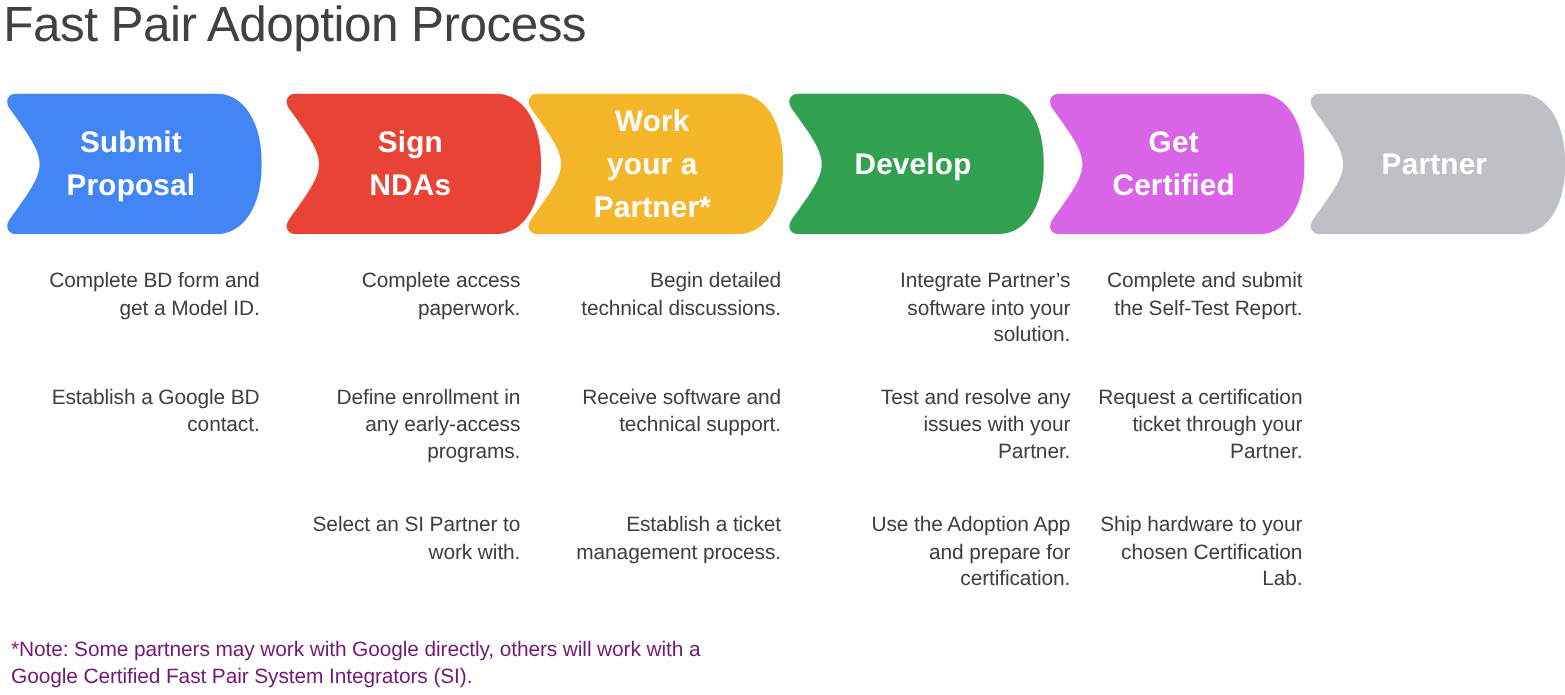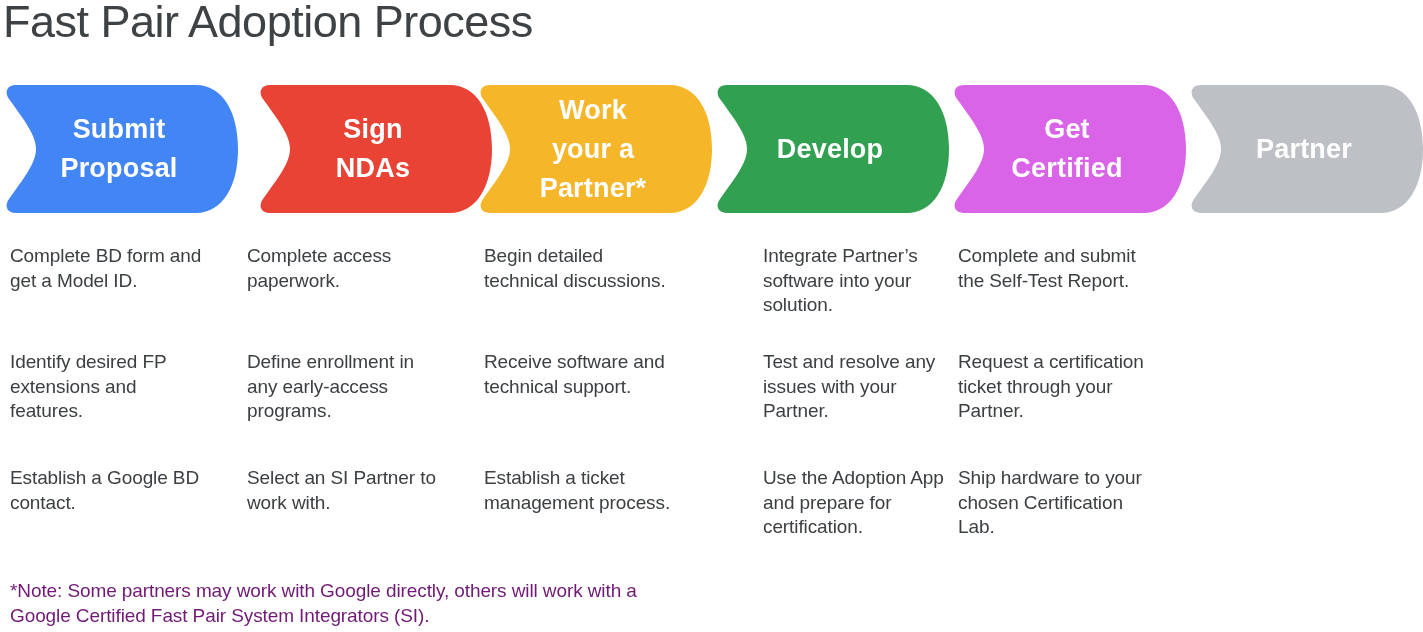--- a/index.html
+++ b/index.html
@@ -20,21 +20,21 @@
   .stages { position: absolute; top: 85px; left: 0; width: 1423px; height: 128px; }
   .stage { position: absolute; top: 0; width: 238px; height: 128px; }
   .stage svg { position: absolute; top: 0; left: 0; display: block; }
   .stage-label {
     position: absolute; inset: 0; display: flex;
     align-items: center; justify-content: center; text-align: center;
     color: #ffffff; font-size: 27px; line-height: 39px; font-weight: 700;
     white-space: pre-line; letter-spacing: 0.2px;
   }
 
-  .taskcol { position: absolute; top: 244px; width: 226px; }
+  .taskcol { position: absolute; top: 244px; width: 226px; text-align: right; }
   .task {
     font-size: 19px; line-height: 24.5px; color: #3c4043;
     white-space: pre-line; letter-spacing: -0.1px;
   }
   .task.t1 { height: 106px; }
   .task.t2 { height: 116px; }
 
   .note {
     position: absolute; top: 578px; left: 10px; width: 760px;
     font-size: 19px; line-height: 25px; color: #701a75;
@@ -95,23 +95,20 @@
         <path d="M 16 0 H 196 C 222 0, 238 26, 238 64 C 238 102, 222 128, 196 128 H 16 C 7 128, 4 121, 9 114 C 24 93, 36 78, 36 64 C 36 50, 24 35, 9 14 C 4 7, 7 0, 16 0 Z" fill="#BDC1C6"></path>
       </svg>
       <div class="stage-label">Partner</div>
     </div>
 
   </div>
 
   <div class="taskcol" style="left:10px">
     <div class="task t1">Complete BD form and
 get a Model ID.</div>
-    <div class="task t2">Identify desired FP
-extensions and
-features.</div>
     <div class="task t3">Establish a Google BD
 contact.</div>
   </div>
 
   <div class="taskcol" style="left:247px">
     <div class="task t1">Complete access
 paperwork.</div>
     <div class="task t2">Define enrollment in
 any early-access
 programs.</div>
@@ -121,21 +118,21 @@
 
   <div class="taskcol" style="left:484px">
     <div class="task t1">Begin detailed
 technical discussions.</div>
     <div class="task t2">Receive software and
 technical support.</div>
     <div class="task t3">Establish a ticket
 management process.</div>
   </div>
 
-  <div class="taskcol" style="left:763px">
+  <div class="taskcol" style="left:747px">
     <div class="task t1">Integrate Partner’s
 software into your
 solution.</div>
     <div class="task t2">Test and resolve any
 issues with your
 Partner.</div>
     <div class="task t3">Use the Adoption App
 and prepare for
 certification.</div>
   </div>

